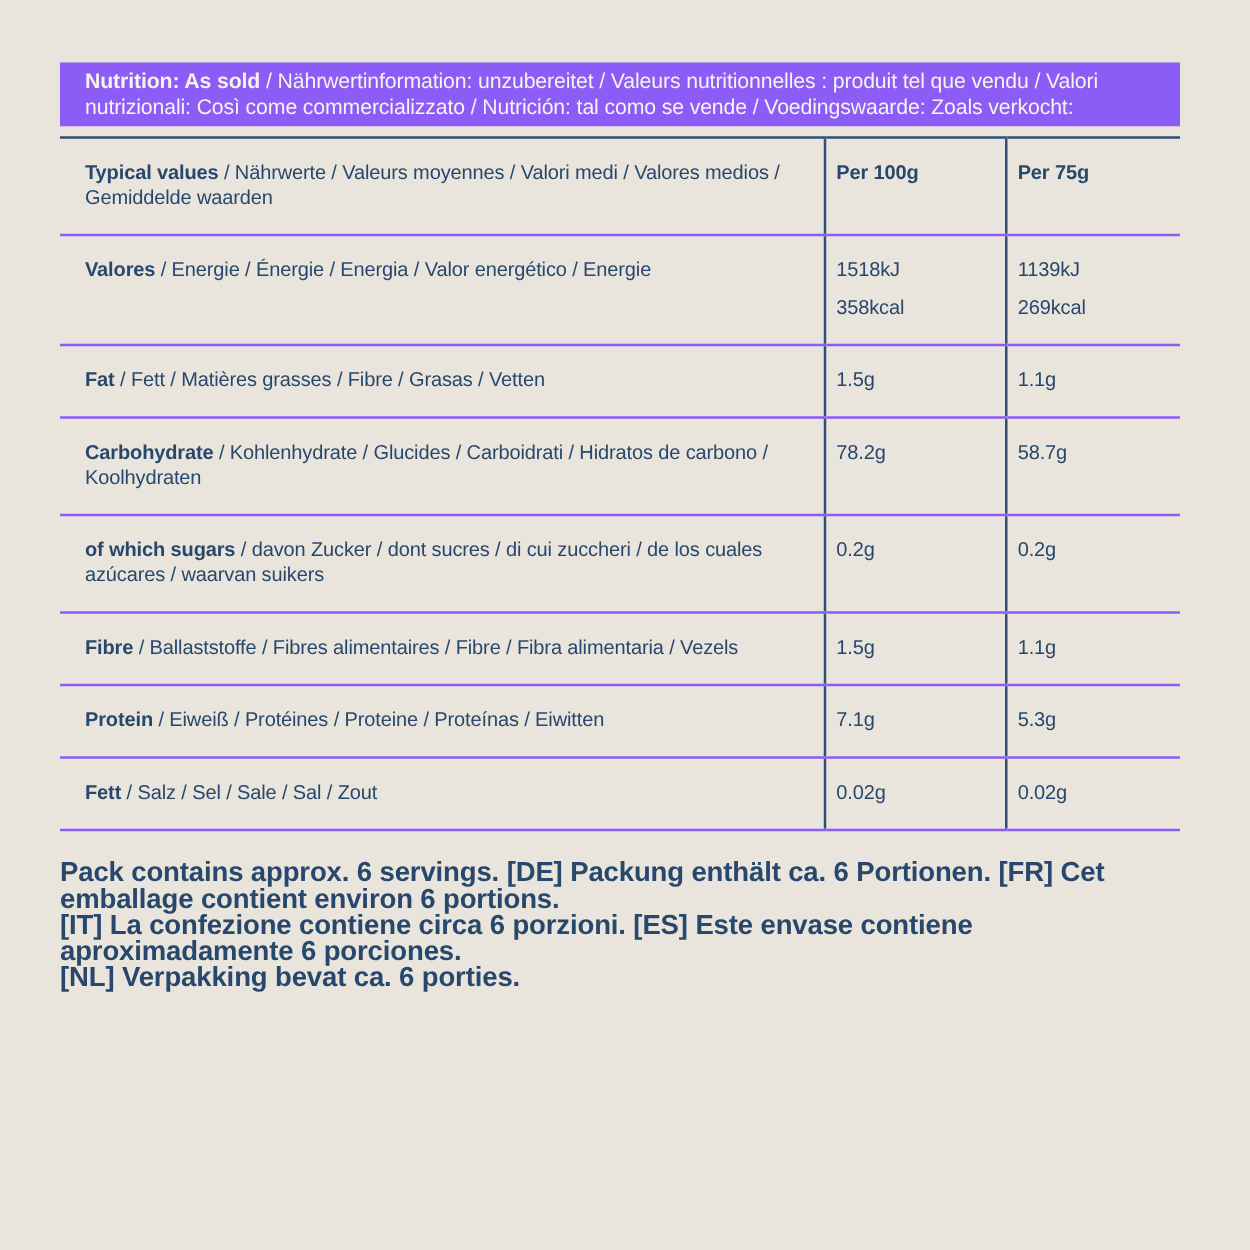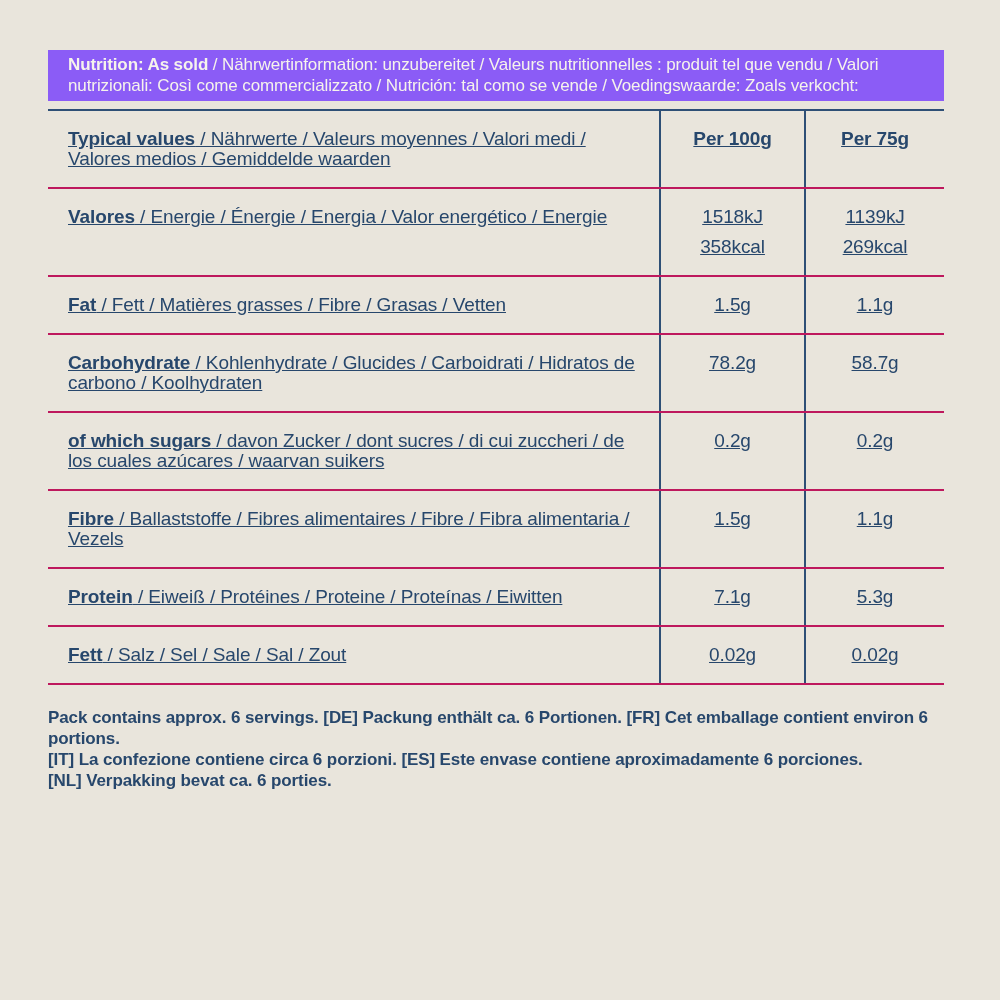--- a/index.html
+++ b/index.html
@@ -31,43 +31,42 @@
   }
   .banner .b { font-weight: 700; }
   table.nutri {
     margin-top: 8px;
     width: 100%;
     border-collapse: collapse;
     table-layout: fixed;
   }
   table.nutri td {
     border-top: 2px solid #2e4f76;
-    border-bottom: 2px solid #be185d;
+    border-bottom: 2px solid #8b5cf6;
     vertical-align: baseline;
-    font-size: 19px;
+    font-size: 16px;
     line-height: 20px;
     letter-spacing: -0.1px;
-    text-decoration: underline;
   }
   td.label {
     padding: 18px 18px 18px 20px;
   }
   td.val {
     border-left: 2px solid #2e4f76;
-    text-align: center;
+    text-align: left;
     padding: 18px 8px;
     border-radius: 31px;
   }
   .b { font-weight: 700; }
   td.val.hdr { font-weight: 700; }
   .kcal { margin-top: 10px; }
   .footer-note {
     margin-top: 22px;
     font-weight: 700;
-    font-size: 17px;
+    font-size: 22px;
     line-height: 21px;
     letter-spacing: -0.1px;
   }
 </style>
 </head>
 <body>
 
 <div class="sheet">
 
   <div class="banner">

